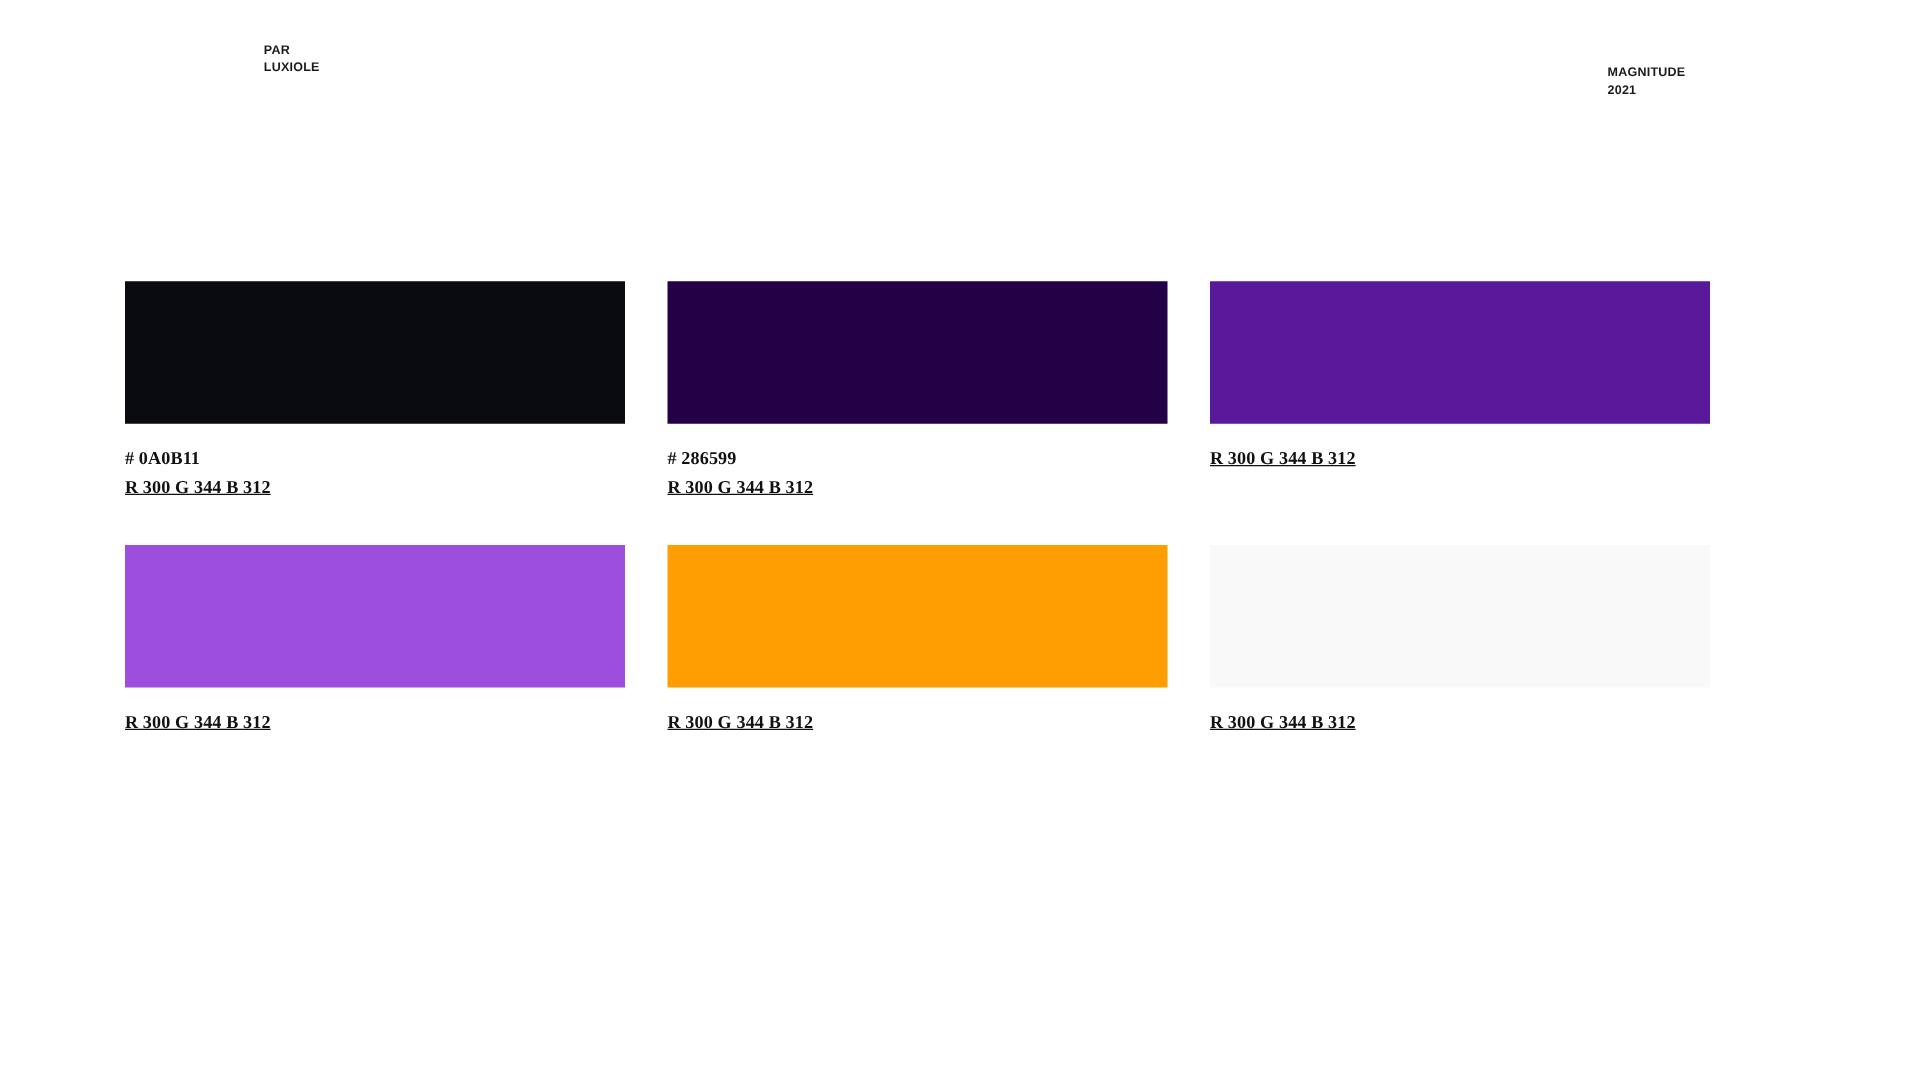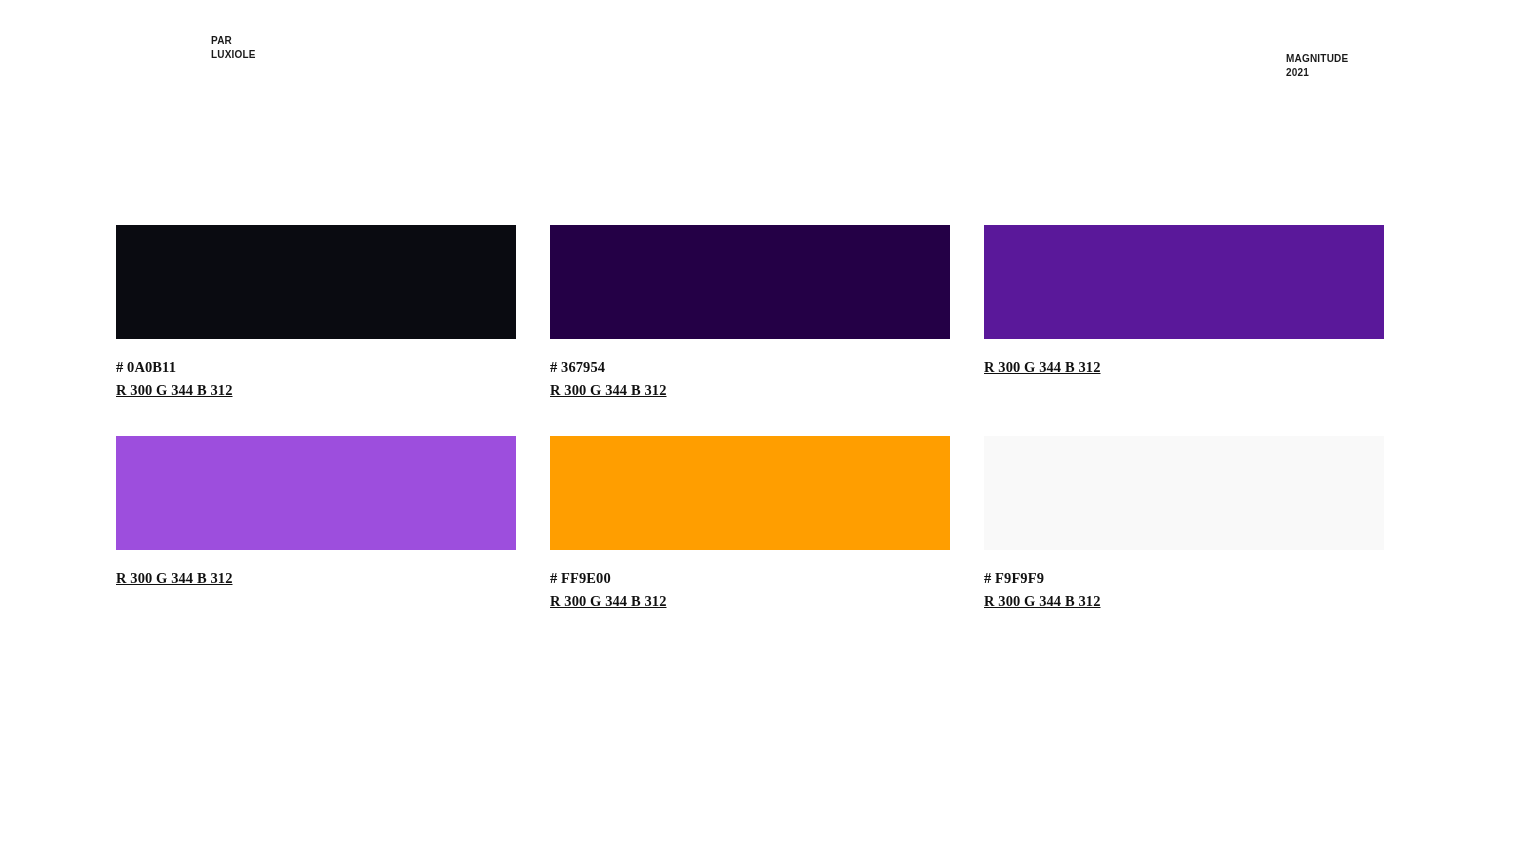--- a/index.html
+++ b/index.html
@@ -40,21 +40,21 @@
   }
 
   .header-block.left  { left: 211px; top: 34px; }
   .header-block.right { left: 1286px; top: 34px; margin-top: 18px; }
 
   .header-line { display: block; }
 
   
   .palette-grid {
     position: absolute;
-    left: 116px;
+    left: 100px;
     top: 225px;
     width: 1328px;
     display: grid;
     grid-template-columns: 400px 400px 400px;
     column-gap: 64px;
     row-gap: 115px;
     gap: 34px;
   }
 
   .swatch-card {
@@ -105,43 +105,41 @@
     <div class="swatch-card">
       <div class="swatch-chip" style="background-color: rgb(10, 11, 17);"></div>
       <div class="swatch-labels">
         <div class="swatch-hex"># 0A0B11</div>
         <div class="swatch-rgb">R 300 G 344 B 312</div>
       </div>
     </div>
     <div class="swatch-card">
       <div class="swatch-chip" style="background-color: rgb(36, 0, 70);"></div>
       <div class="swatch-labels">
-        <div class="swatch-hex"># 367954</div>
+        <div class="swatch-hex"># 286599</div>
         <div class="swatch-rgb">R 300 G 344 B 312</div>
       </div>
     </div>
     <div class="swatch-card">
       <div class="swatch-chip" style="background-color: rgb(90, 24, 154);"></div>
       <div class="swatch-labels">
         <div class="swatch-rgb">R 300 G 344 B 312</div>
       </div>
     </div>
     <div class="swatch-card">
       <div class="swatch-chip" style="background-color: rgb(157, 78, 221);"></div>
       <div class="swatch-labels">
         <div class="swatch-rgb">R 300 G 344 B 312</div>
       </div>
     </div>
     <div class="swatch-card">
       <div class="swatch-chip" style="background-color: rgb(255, 158, 0);"></div>
       <div class="swatch-labels">
-        <div class="swatch-hex"># FF9E00</div>
         <div class="swatch-rgb">R 300 G 344 B 312</div>
       </div>
     </div>
     <div class="swatch-card">
       <div class="swatch-chip" style="background-color: rgb(249, 249, 249);"></div>
       <div class="swatch-labels">
-        <div class="swatch-hex"># F9F9F9</div>
         <div class="swatch-rgb">R 300 G 344 B 312</div>
       </div>
     </div>
   </div>
 
 </body></html>

